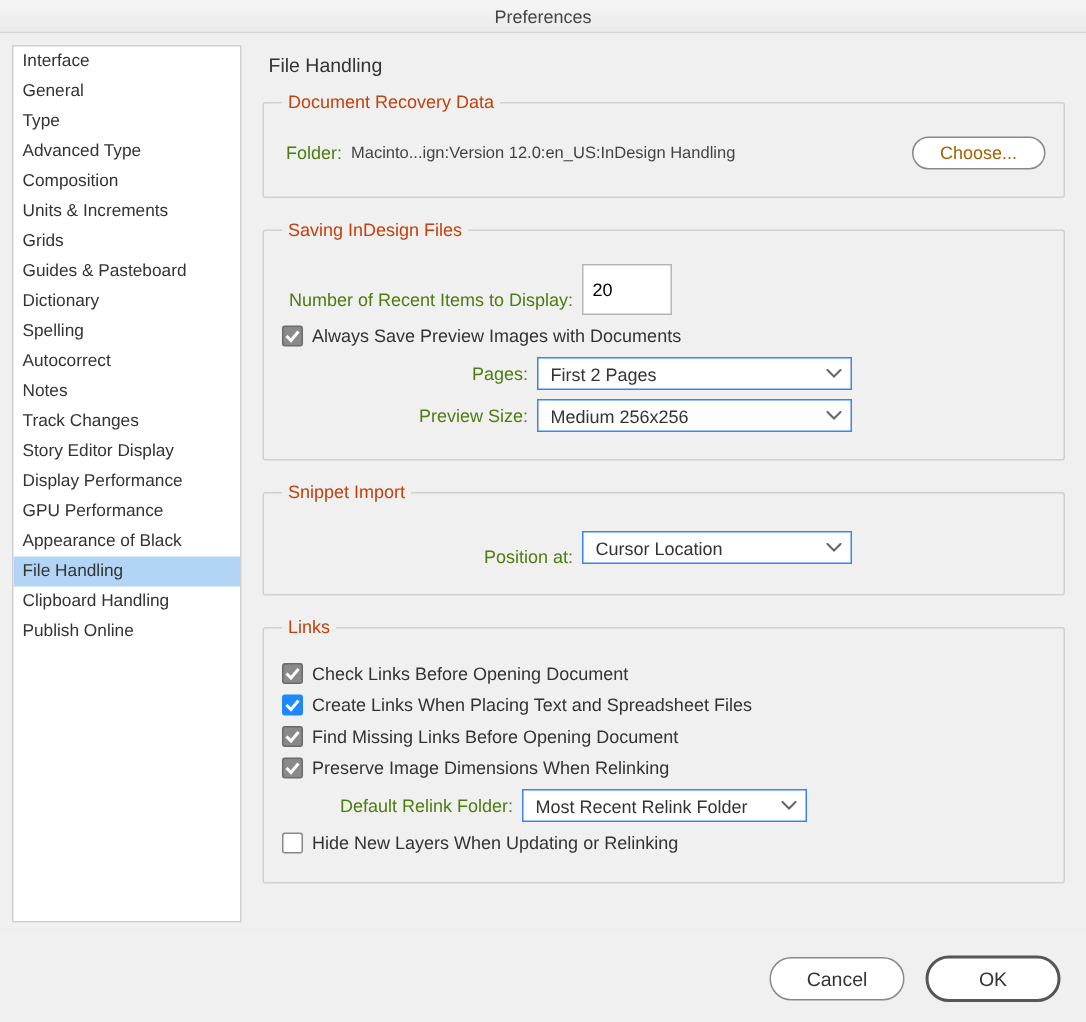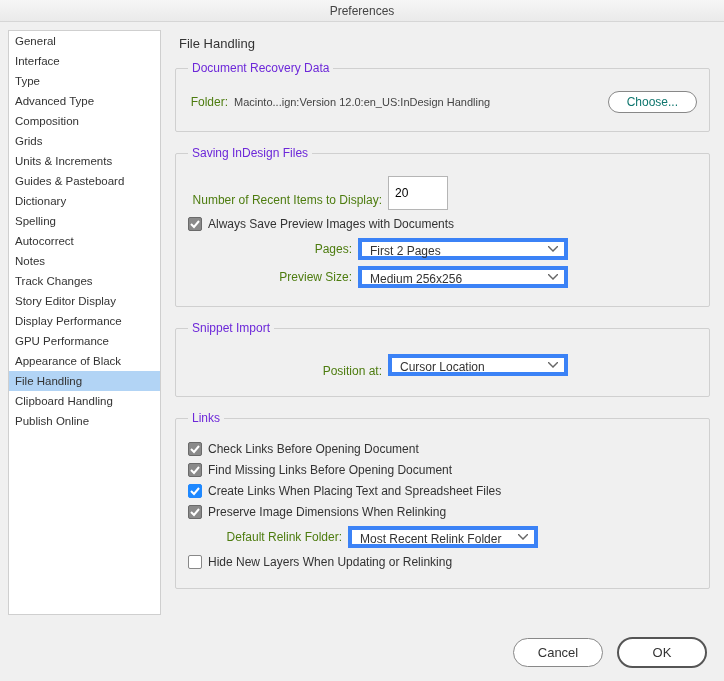--- a/index.html
+++ b/index.html
@@ -55,21 +55,21 @@
   }
   fieldset.group {
     border: 1px solid #d0d0d0;
     border-radius: 2px;
     margin: 0 0 14px 0;
     padding: 10px 12px 12px 12px;
     background:#f0f0f0;
   }
   fieldset.group legend {
     font-size: 12px;
-    color:#6d28d9;
+    color:#c2410c;
     padding: 0 4px;
   }
   .row {
     display:flex;
     align-items: center;
     margin: 6px 0;
   }
   .lbl-right {
     text-align: right;
     padding-right: 6px;
@@ -80,40 +80,40 @@
   .path-text {
     font-size: 11px;
     color:#444;
   }
   .btn {
     border:1px solid #888;
     background:#fff;
     border-radius: 12px;
     padding: 3px 18px;
     font-size:12px;
-    color:#0f766e;
+    color:#a16207;
     cursor:pointer;
   }
   .num-input {
     width: 60px;
     height: 20px;
     border:1px solid #b5b5b5;
     background:#fff;
     padding:16px 6px;
     font-size:12px;
   }
   .select {
     height: 22px;
-    border:4px solid #3b82f6;
+    border:1px solid #3b82f6;
     background:#fff;
     padding: 2px 22px 2px 8px;
     font-size:12px;
     position:relative;
     display:inline-flex;
-    align-items:flex-start;
+    align-items:flex-end;
     min-width: 200px;
     cursor:pointer;
   }
   .select .chev {
     position:absolute;
     right:6px;
     top:50%;
     transform:translateY(-50%);
     pointer-events:none;
   }
@@ -159,27 +159,27 @@
   }
   .footer .btn-large.default { border-width:2px; border-color:#555; }
 </style>
 </head>
 <body>
 
 <div class="window-titlebar">Preferences</div>
 
 <div class="body-area">
   <div class="sidebar" id="sidebar">
+      <div class="sidebar-item">Interface</div>
       <div class="sidebar-item">General</div>
-      <div class="sidebar-item">Interface</div>
       <div class="sidebar-item">Type</div>
       <div class="sidebar-item">Advanced Type</div>
       <div class="sidebar-item">Composition</div>
+      <div class="sidebar-item">Units &amp; Increments</div>
       <div class="sidebar-item">Grids</div>
-      <div class="sidebar-item">Units &amp; Increments</div>
       <div class="sidebar-item">Guides &amp; Pasteboard</div>
       <div class="sidebar-item">Dictionary</div>
       <div class="sidebar-item">Spelling</div>
       <div class="sidebar-item">Autocorrect</div>
       <div class="sidebar-item">Notes</div>
       <div class="sidebar-item">Track Changes</div>
       <div class="sidebar-item">Story Editor Display</div>
       <div class="sidebar-item">Display Performance</div>
       <div class="sidebar-item">GPU Performance</div>
       <div class="sidebar-item">Appearance of Black</div>
@@ -257,34 +257,34 @@
       <legend>Links</legend>
       <div class="checkbox-row">
         <span class="cbx checked-gray">
             <svg viewBox="0 0 10 10">
               <path d="M1 5 L4 8 L9 2" stroke="#fff" stroke-width="2" fill="none"></path>
             </svg>
           </span>
         <span>Check Links Before Opening Document</span>
       </div>
       <div class="checkbox-row">
+        <span class="cbx checked-blue">
+            <svg viewBox="0 0 10 10">
+              <path d="M1 5 L4 8 L9 2" stroke="#fff" stroke-width="2" fill="none"></path>
+            </svg>
+          </span>
+        <span>Create Links When Placing Text and Spreadsheet Files</span>
+      </div>
+      <div class="checkbox-row">
         <span class="cbx checked-gray">
             <svg viewBox="0 0 10 10">
               <path d="M1 5 L4 8 L9 2" stroke="#fff" stroke-width="2" fill="none"></path>
             </svg>
           </span>
         <span>Find Missing Links Before Opening Document</span>
-      </div>
-      <div class="checkbox-row">
-        <span class="cbx checked-blue">
-            <svg viewBox="0 0 10 10">
-              <path d="M1 5 L4 8 L9 2" stroke="#fff" stroke-width="2" fill="none"></path>
-            </svg>
-          </span>
-        <span>Create Links When Placing Text and Spreadsheet Files</span>
       </div>
       <div class="checkbox-row">
         <span class="cbx checked-gray">
             <svg viewBox="0 0 10 10">
               <path d="M1 5 L4 8 L9 2" stroke="#fff" stroke-width="2" fill="none"></path>
             </svg>
           </span>
         <span>Preserve Image Dimensions When Relinking</span>
       </div>
       <div class="row" style="margin-left:20px;">

